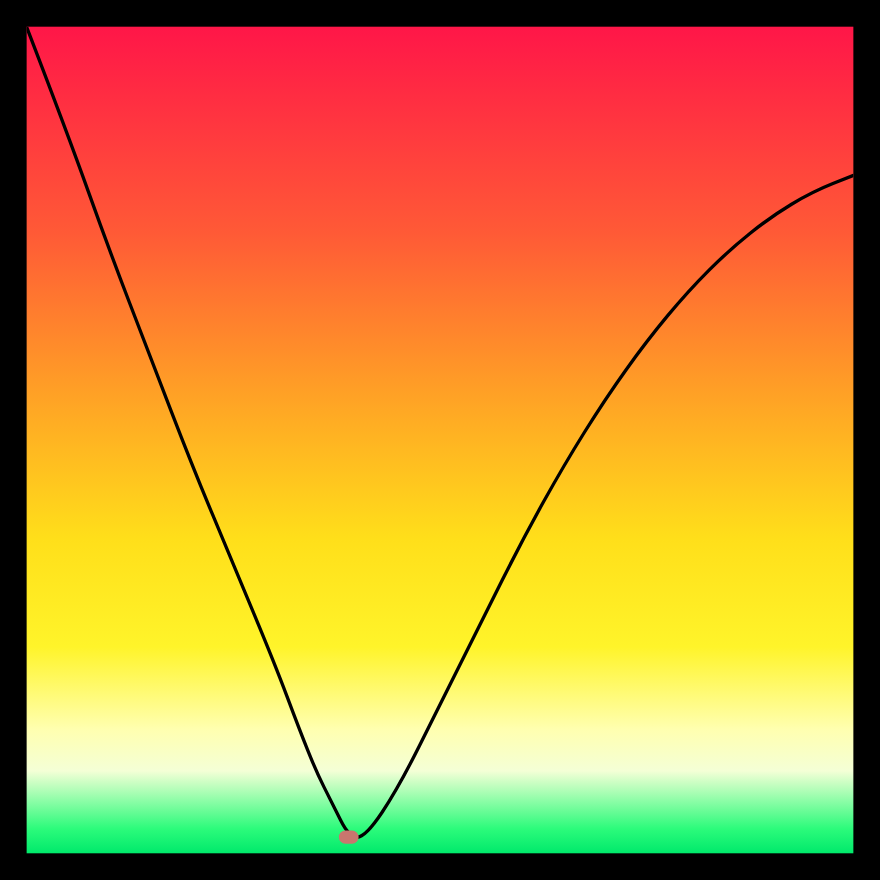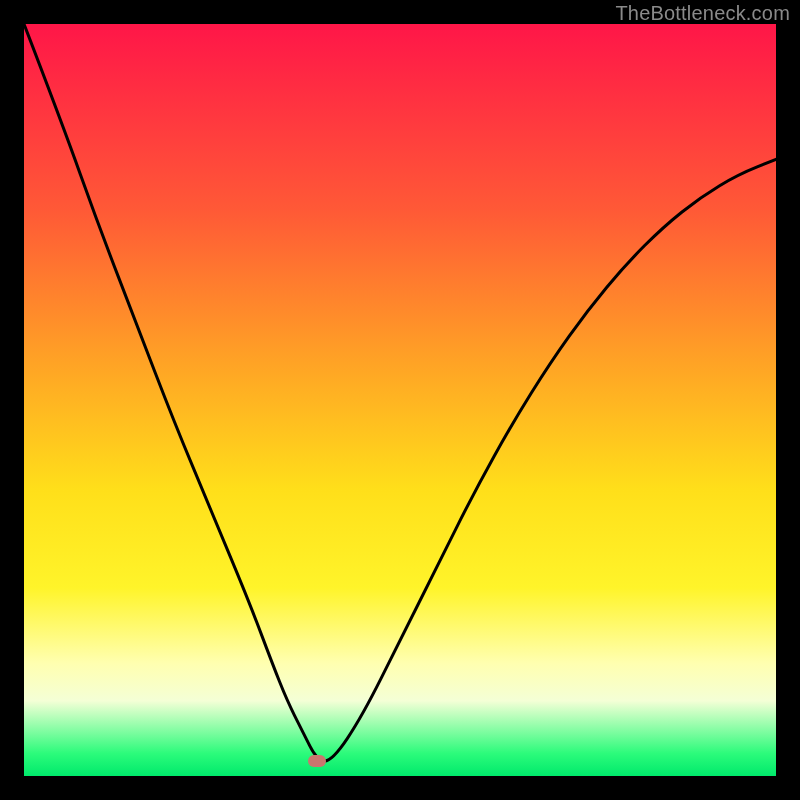--- a/index.html
+++ b/index.html
@@ -77,15 +77,14 @@
   <div class="plot-area">
     <div class="gradient-bg"></div>
 
     <svg class="curve" viewBox="0 0 752 752" preserveAspectRatio="none">
       <path id="curve-path" fill="none" stroke="#000" stroke-width="3" stroke-linecap="round" stroke-linejoin="round" d="M 0.0 0.0 Q 37.6 97.8 56.4 150.4 Q 75.2 203.0 94.0 251.9 Q 112.8 300.8 131.6 349.7 Q 150.4 398.6 169.2 443.7 Q 188.0 488.8 206.8 533.9 Q 225.6 579.0 236.9 609.1 Q 248.2 639.2 255.7 658.0 Q 263.2 676.8 270.7 691.8 Q 278.2 706.9 285.8 721.9 Q 293.3 737.0 300.8 737.0 Q 308.3 737.0 323.4 714.4 Q 338.4 691.8 357.2 654.2 Q 376.0 616.6 394.8 579.0 Q 413.6 541.4 432.4 503.8 Q 451.2 466.2 470.0 432.4 Q 488.8 398.6 507.6 368.5 Q 526.4 338.4 545.2 312.1 Q 564.0 285.8 582.8 263.2 Q 601.6 240.6 620.4 221.8 Q 639.2 203.0 658.0 188.0 Q 676.8 173.0 695.6 161.7 Q 714.4 150.4 733.2 142.9 T 752.0 135.4"></path>
     </svg>
 
     <div id="marker" class="marker" style="left: 293.28px; top: 736.96px;"></div>
   </div>
 
-  <div class="watermark">TheBottleneck.com</div>
 
 </div>
 
 </body></html>

